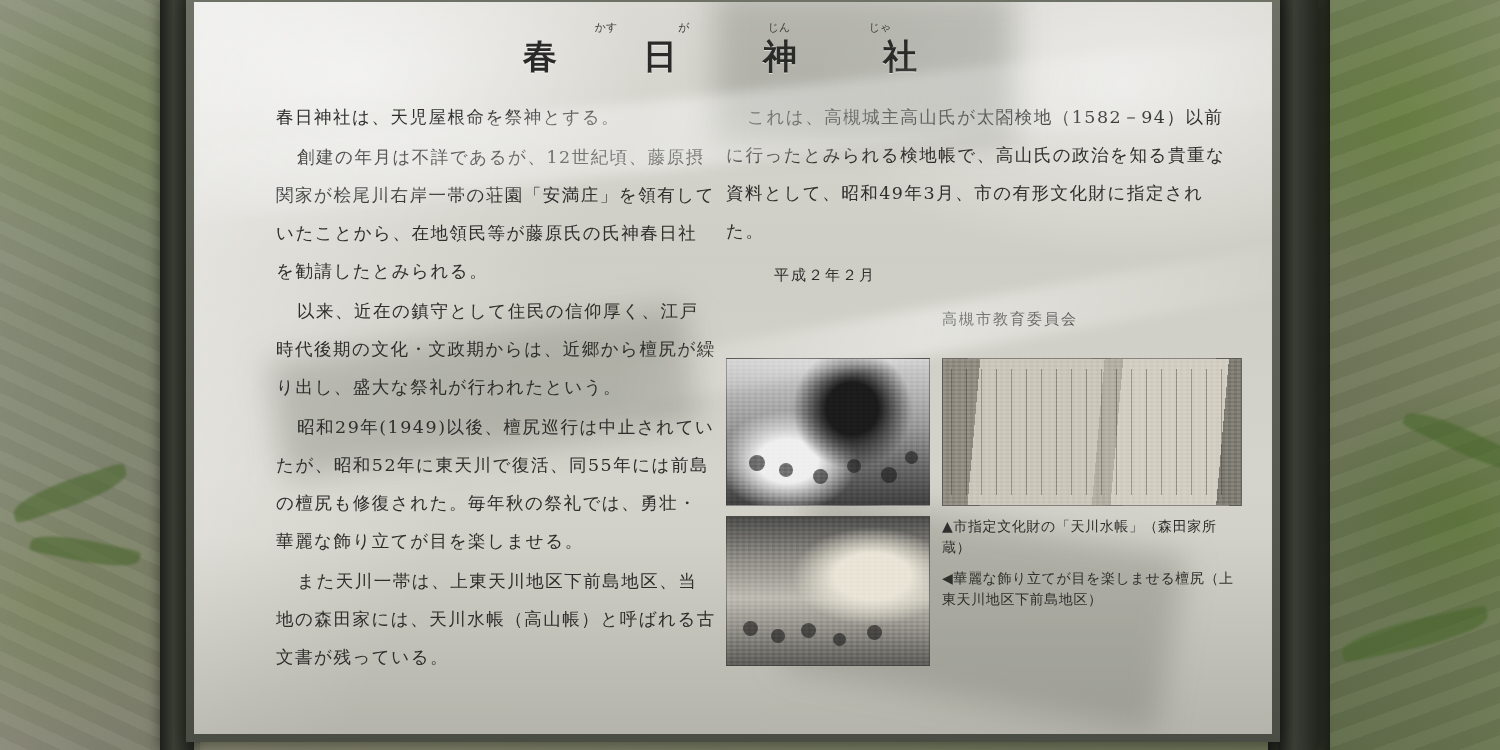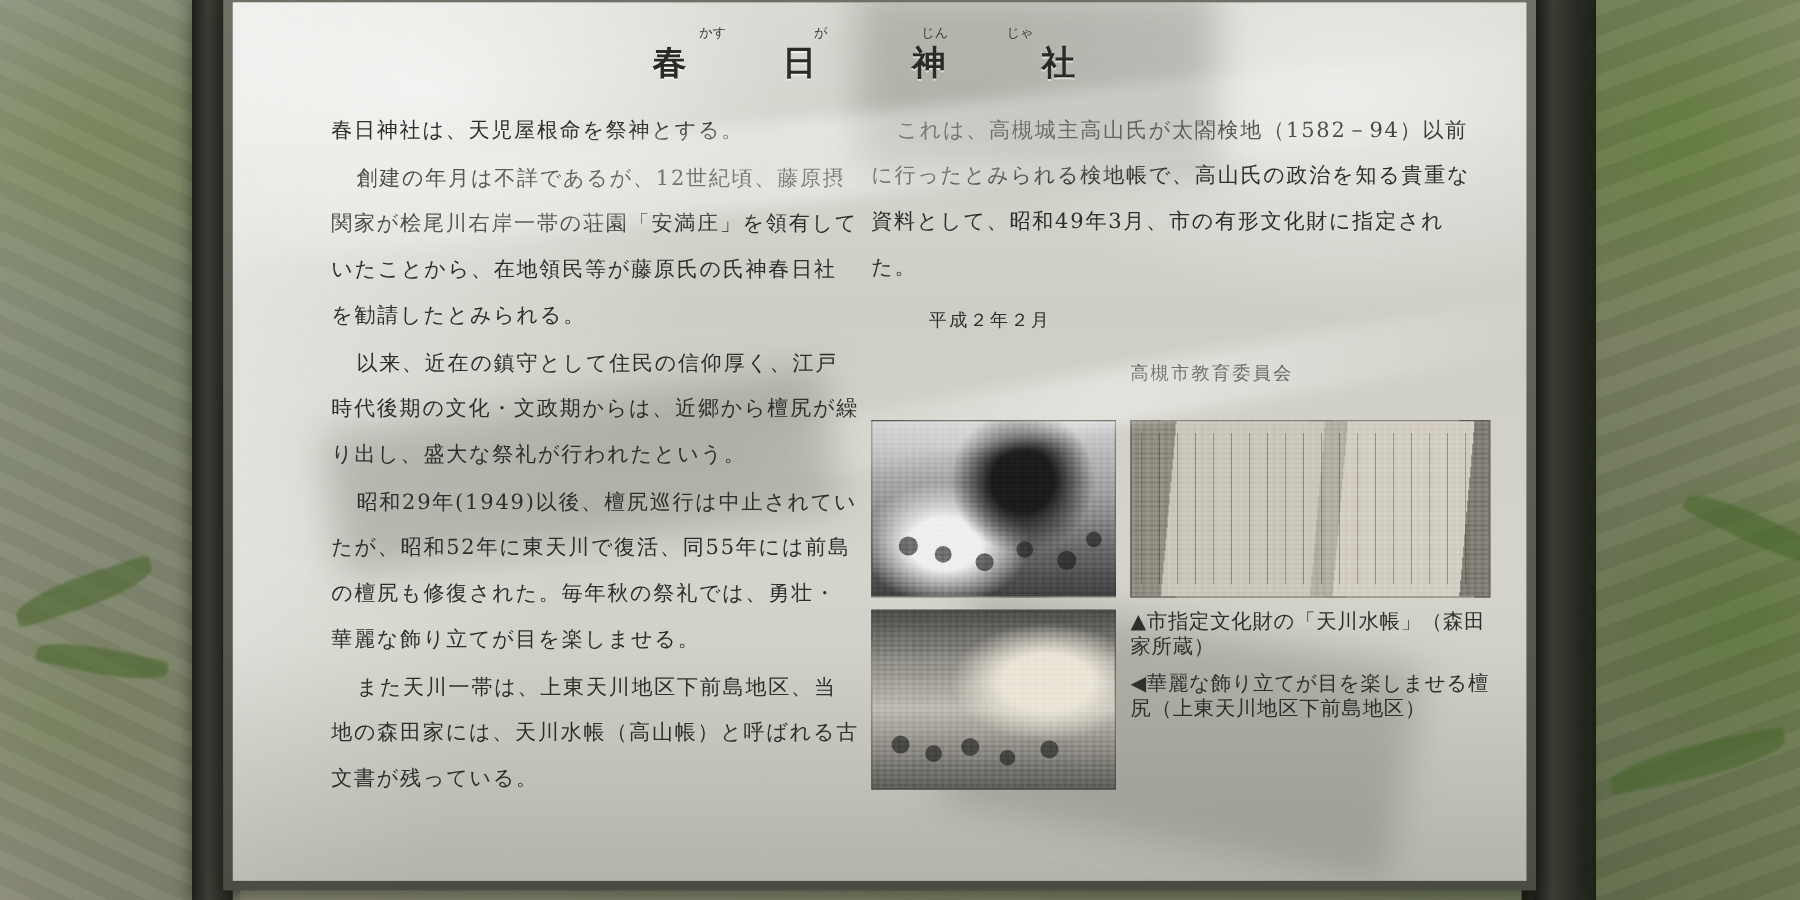--- a/index.html
+++ b/index.html
@@ -118,21 +118,21 @@
 
   
   .title-row {
     position: relative;
     text-align: center;
     margin: 18px 0 10px 0;
     z-index: 3;
   }
   .title {
     display: inline-block;
-    font-size: 28px;
+    font-size: 34px;
     letter-spacing: 26px;
     font-weight: 700;
     color: #2a2a28;
     text-shadow: 0 1px 0 rgba(255,255,255,.5);
   }
   .ruby-line {
     position: absolute;
     top: -14px;
     left: 0; right: 0;
     font-size: 11px;
@@ -224,21 +224,21 @@
     background-image: repeating-linear-gradient(90deg, rgba(40,38,34,.55) 0 1px, rgba(0,0,0,0) 1px 15px);
     opacity: .65;
   }
   .crowd-dot {
     position: absolute;
     background: rgba(25,25,25,.6);
     border-radius: 50%;
   }
 
   .caption {
-    font-size: 17px;
+    font-size: 14px;
     line-height: 21px;
     letter-spacing: .6px;
     color: #2f2f2d;
     margin: 10px 0 0 0;
     font-family: "DejaVu Serif", serif;
   }
   .caption.second { }
 
   
   .glare {
@@ -271,24 +271,24 @@
 
       <div class="wash w1"></div>
       <div class="wash w2"></div>
       <div class="wash w3"></div>
       <div class="shadow-blob" style="left:520px;top:-10px;width:300px;height:150px;"></div>
       <div class="shadow-blob" style="left:80px;top:330px;width:420px;height:120px;transform:rotate(-8deg)"></div>
       <div class="shadow-blob" style="left:600px;top:520px;width:380px;height:180px;transform:rotate(10deg)"></div>
 
       <div class="title-row">
         <div class="ruby-line">
-          <span class="ruby" style="left:370px">かす</span>
+          <span class="ruby" style="left:382px">かす</span>
           <span class="ruby" style="left:460px">が</span>
           <span class="ruby" style="left:555px">じん</span>
-          <span class="ruby" style="left:626px">じゃ</span>
+          <span class="ruby" style="left:656px">じゃ</span>
         </div>
         <span class="title">春　日　神　社</span>
       </div>
 
       <div class="cols">
 
         <div class="col-left">
           <p class="para noindent">春日神社は、天児屋根命を祭神とする。</p>
           <p class="para">創建の年月は不詳であるが、12世紀頃、藤原摂関家が桧尾川右岸一帯の荘園「安満庄」を領有していたことから、在地領民等が藤原氏の氏神春日社を勧請したとみられる。</p>
           <p class="para">以来、近在の鎮守として住民の信仰厚く、江戸時代後期の文化・文政期からは、近郷から檀尻が繰り出し、盛大な祭礼が行われたという。</p>

